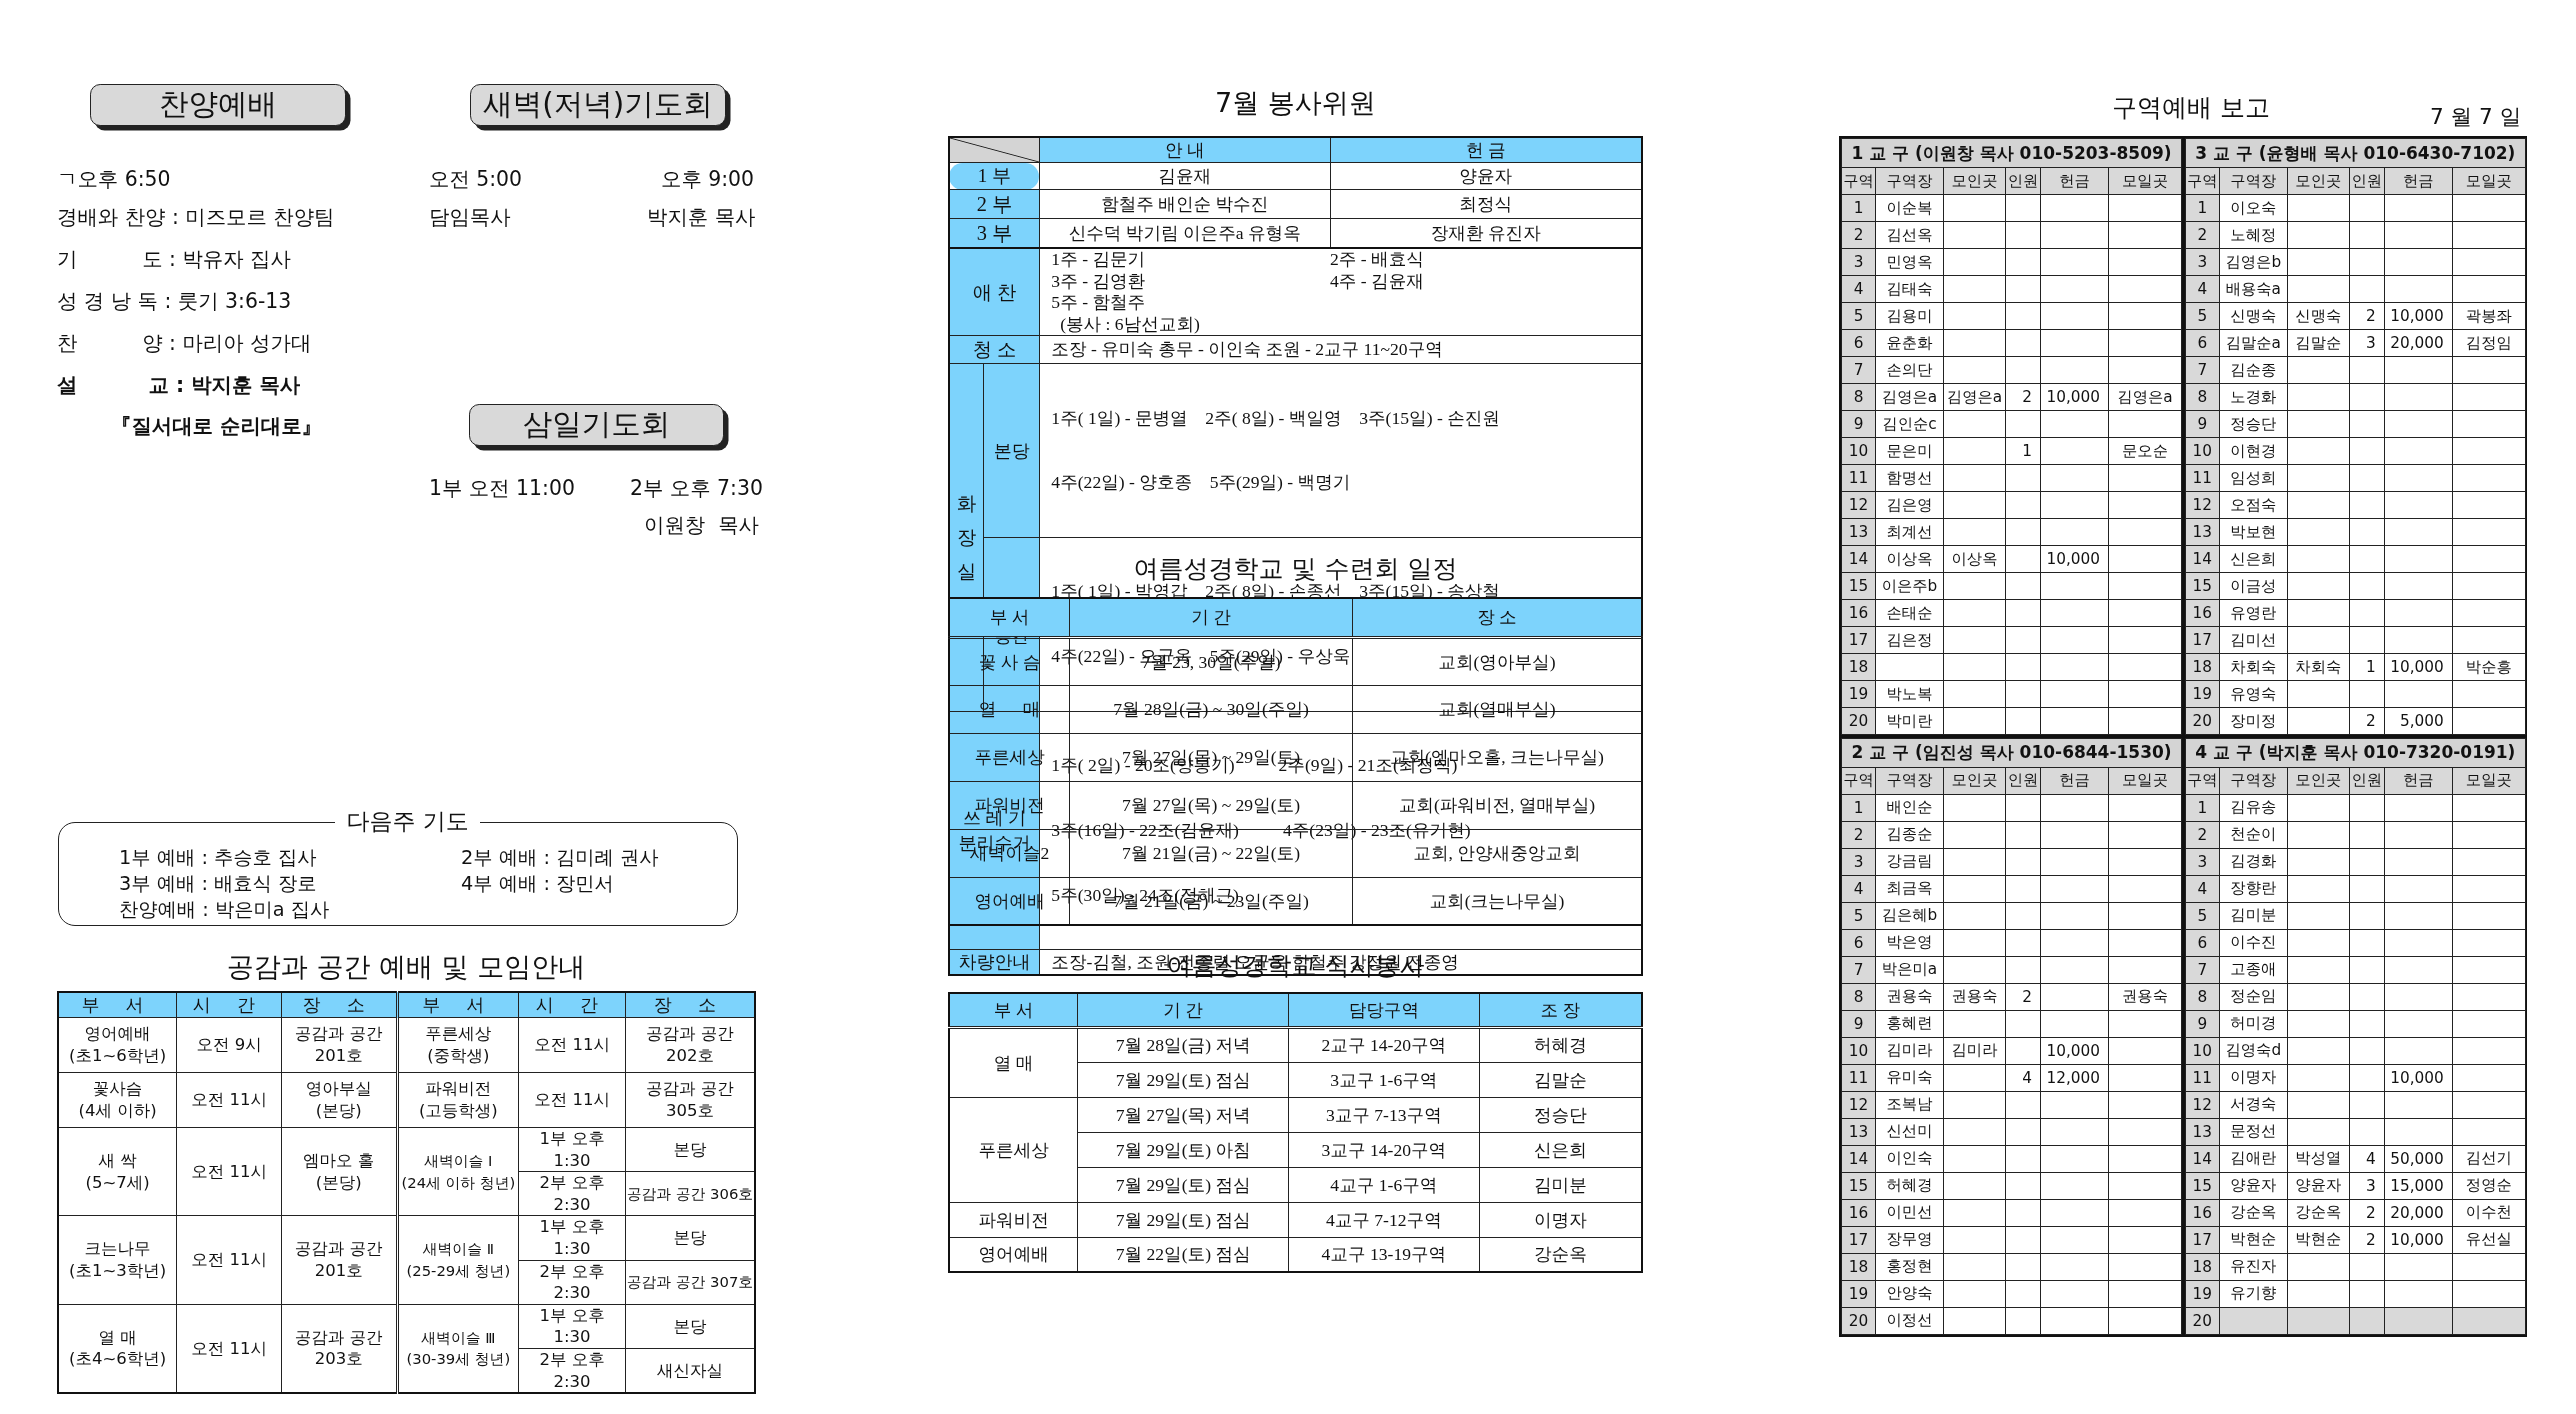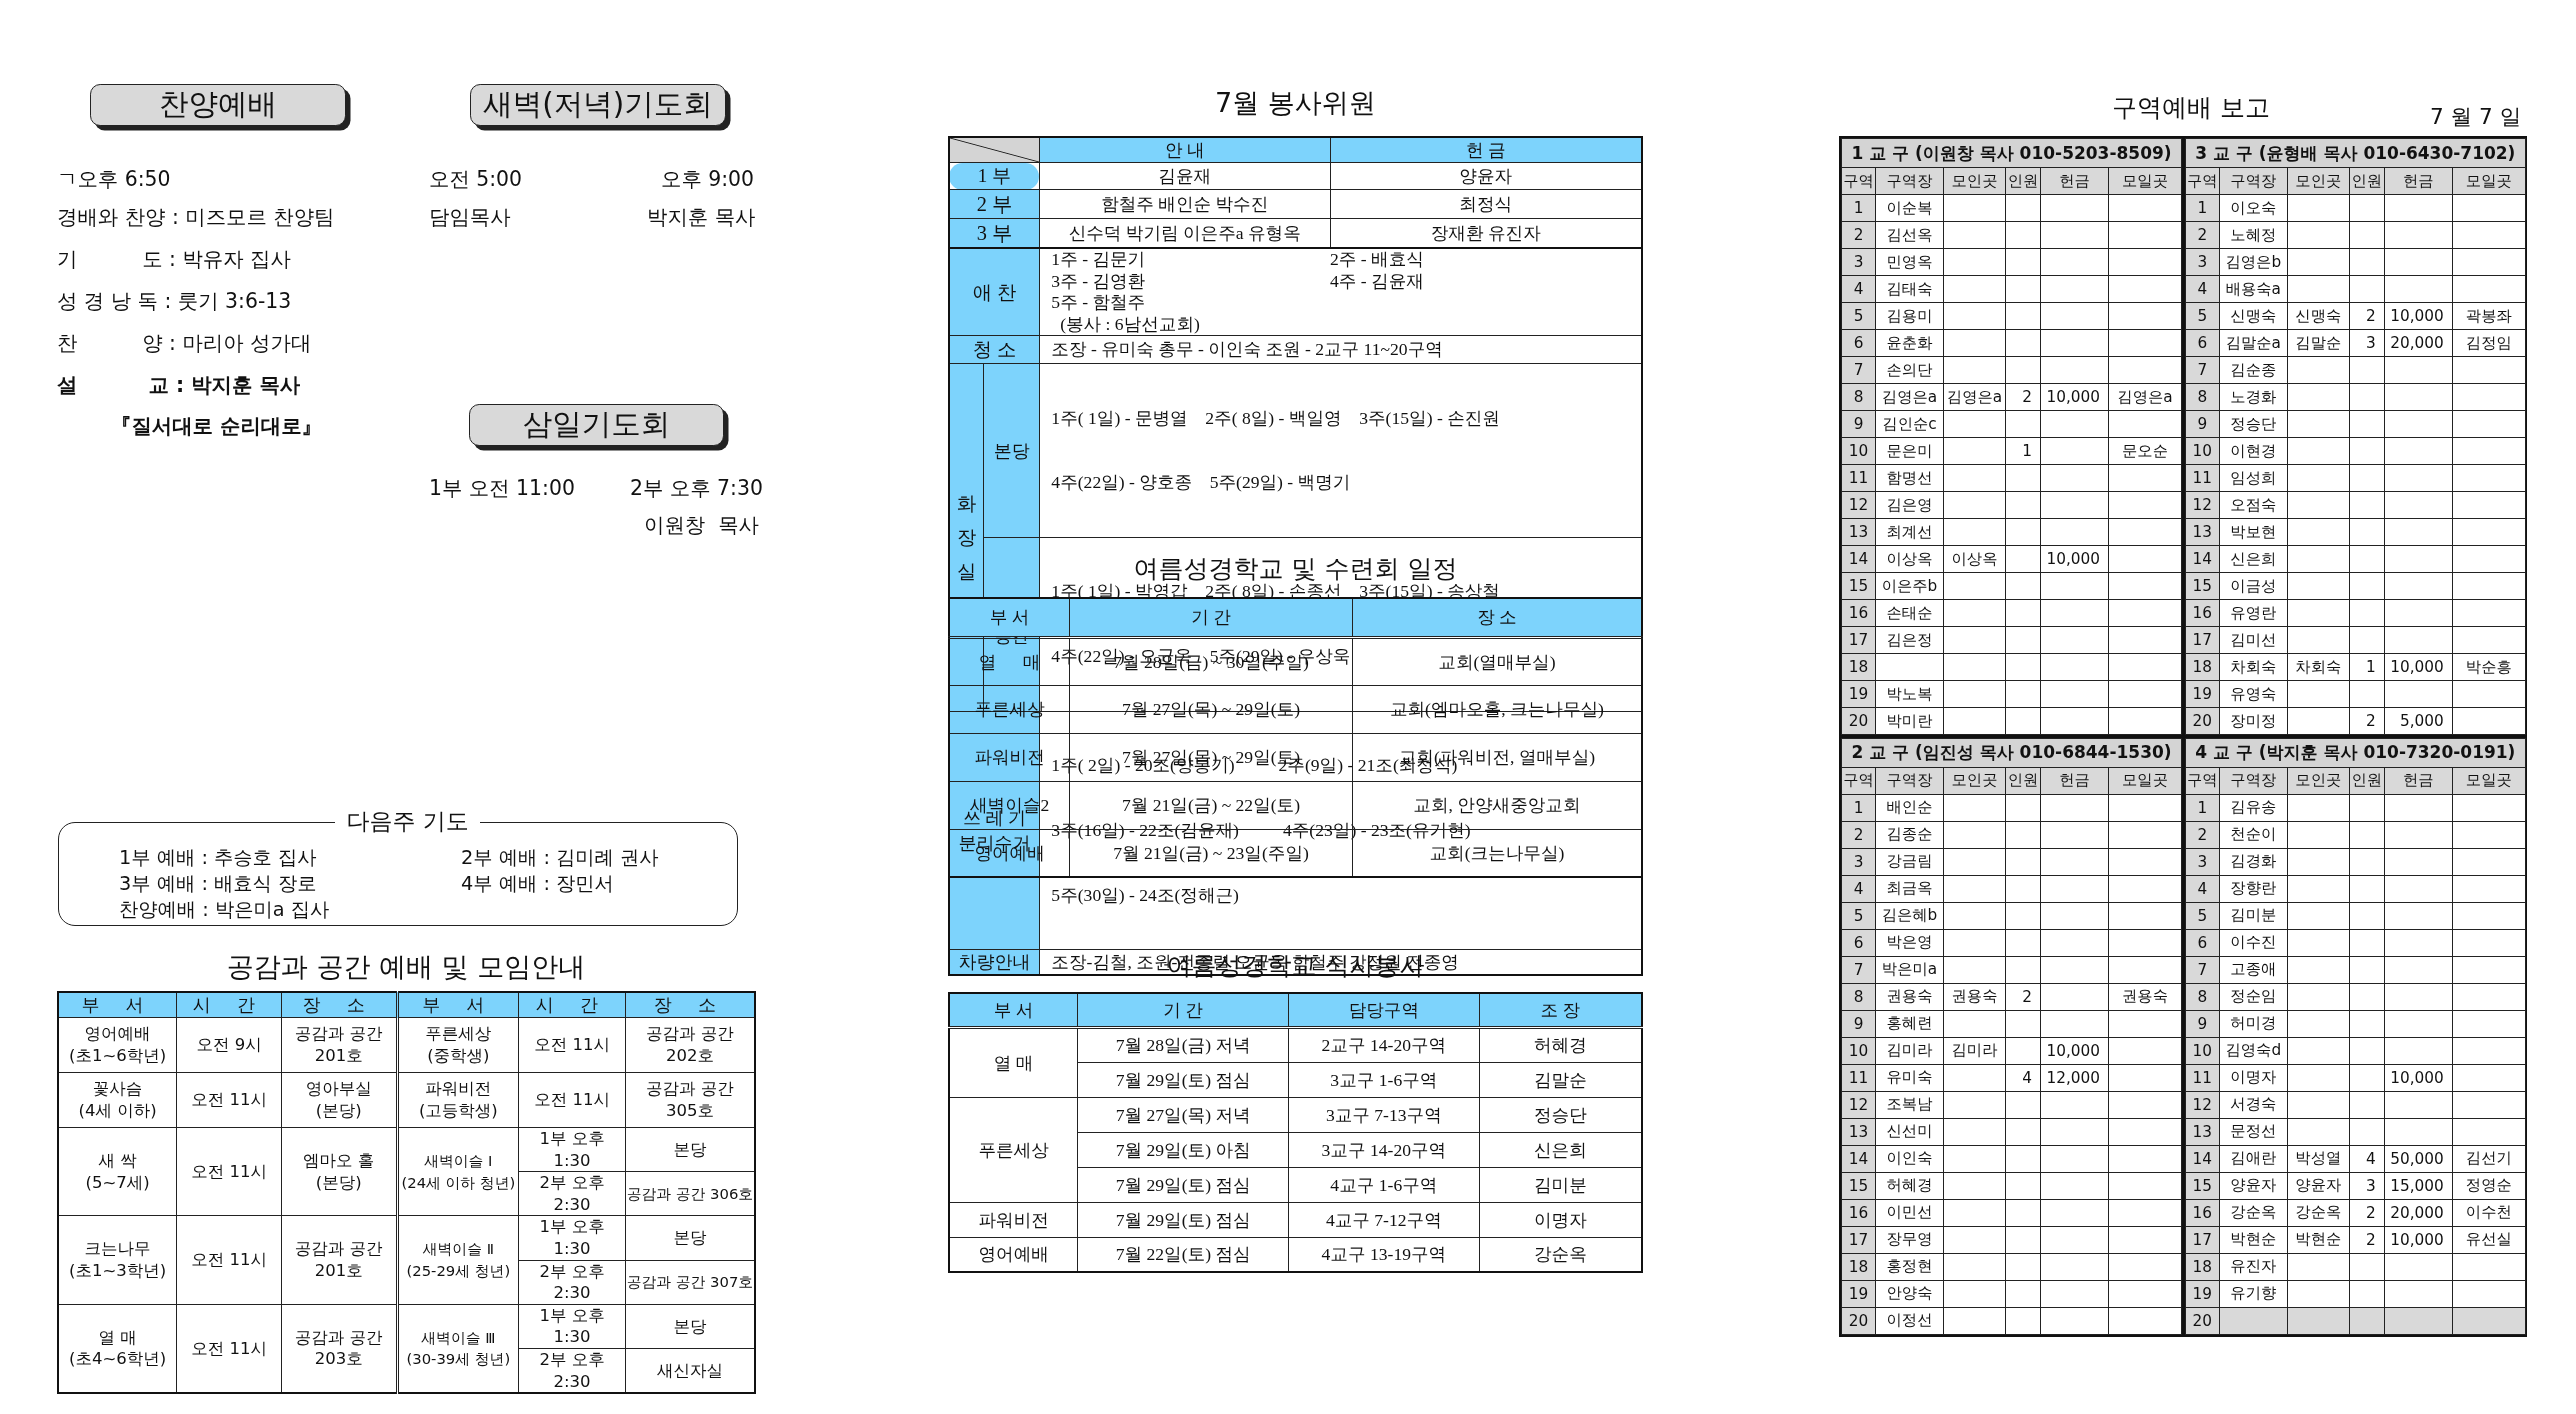--- a/index.html
+++ b/index.html
@@ -236,20 +236,25 @@
       <col style="width:284px">
       <col style="width:291px">
     </colgroup>
   <tbody>
       <tr class="hdr" style="height:39px;border-bottom:3.4px double #222;">
     <td>부 서</td>
     <td>기 간</td>
     <td>장 소</td>
   </tr>
   <tr style="height:48px">
+        <td>꽃 사 슴</td>
+        <td>7월 23, 30일(주일)</td>
+        <td>교회(영아부실)</td>
+      </tr>
+  <tr style="height:48px">
         <td style="white-space:pre;">열      매</td>
         <td>7월 28일(금) ~ 30일(주일)</td>
         <td>교회(열매부실)</td>
       </tr>
   <tr style="height:48px">
         <td>푸른세상</td>
         <td>7월 27일(목) ~ 29일(토)</td>
         <td>교회(엠마오홀, 크는나무실)</td>
       </tr>
   <tr style="height:48px">

